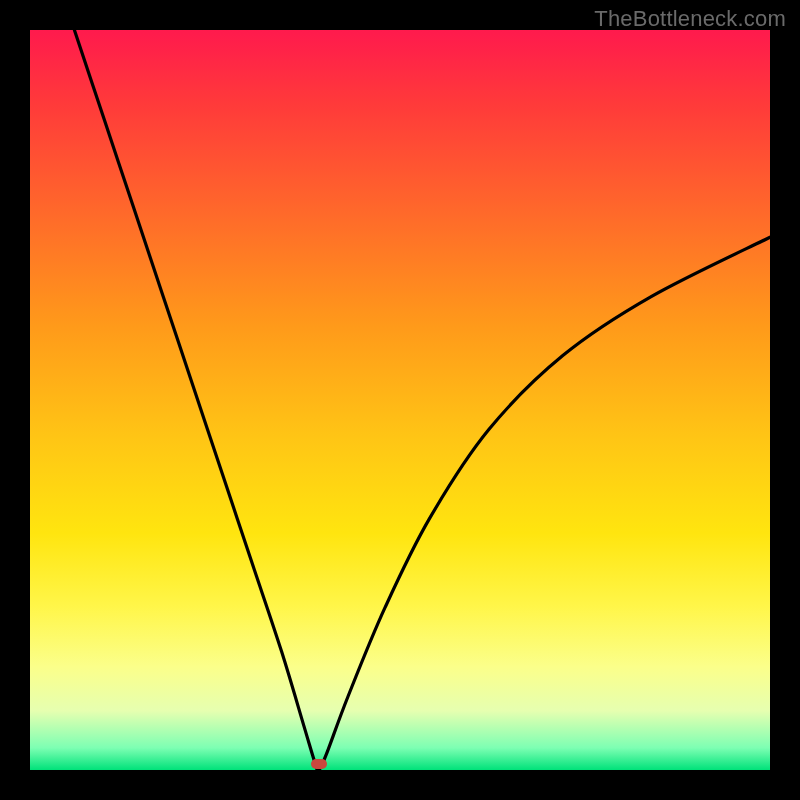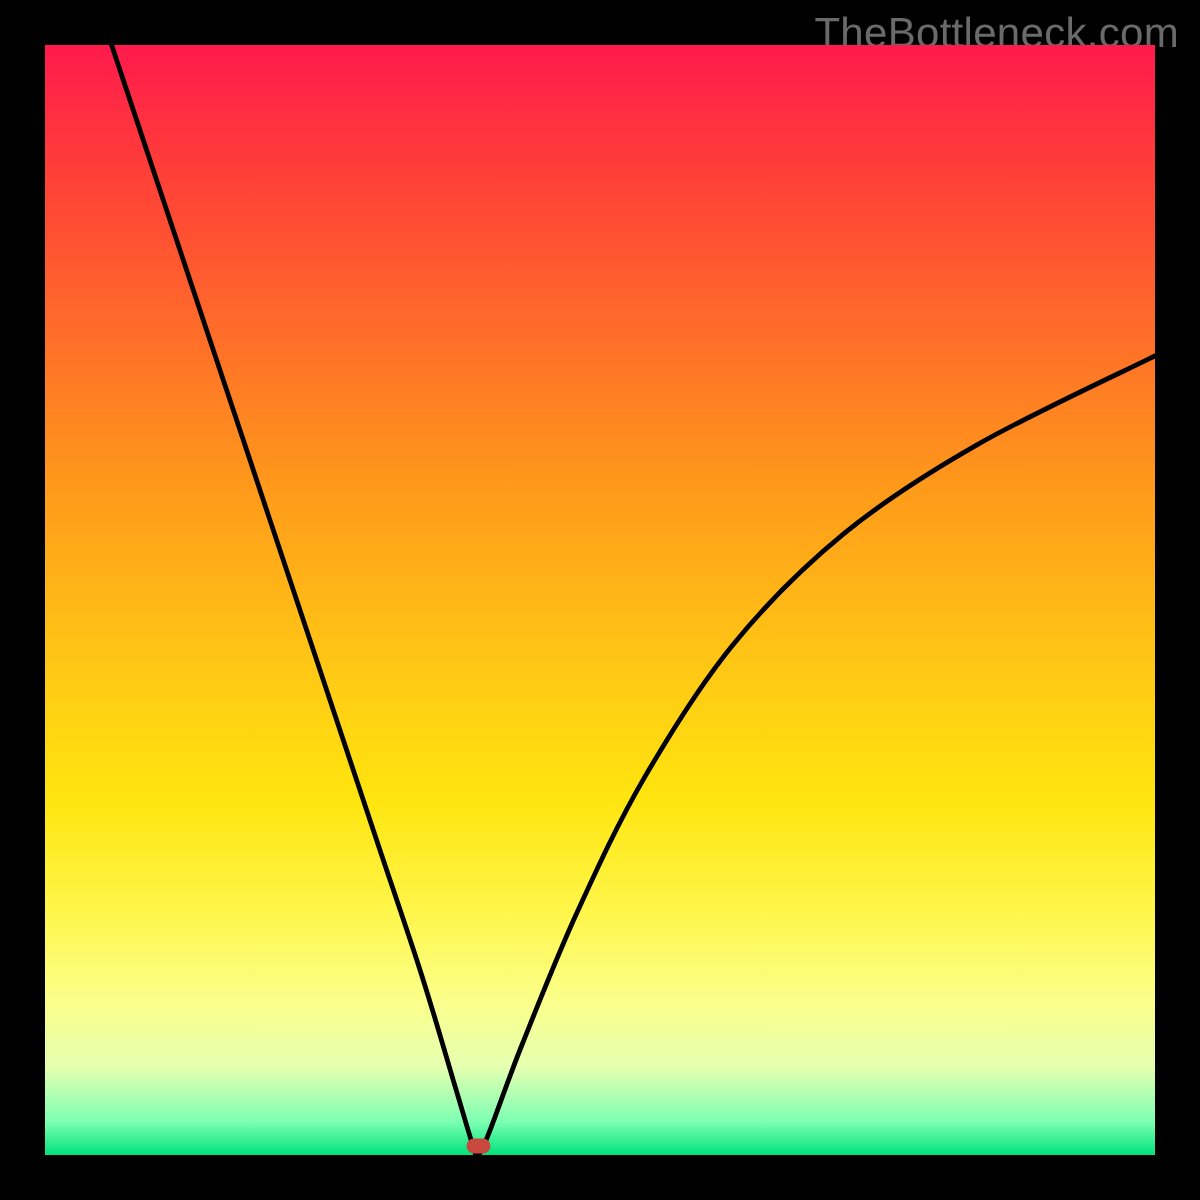--- a/index.html
+++ b/index.html
@@ -37,21 +37,21 @@
       #e6ffb0 92%,
       #7dffb3 97%,
       #00e27a 100%
     );
   }
   .credit {
     position: absolute;
     top: 6px;
     right: 14px;
     color: #6a6a6a;
-    font-size: 28px;
+    font-size: 22px;
     font-weight: 500;
     letter-spacing: 0.2px;
   }
   svg.curve {
     position: absolute;
     left: 0;
     top: 0;
     width: 740px;
     height: 740px;
     overflow: visible;

